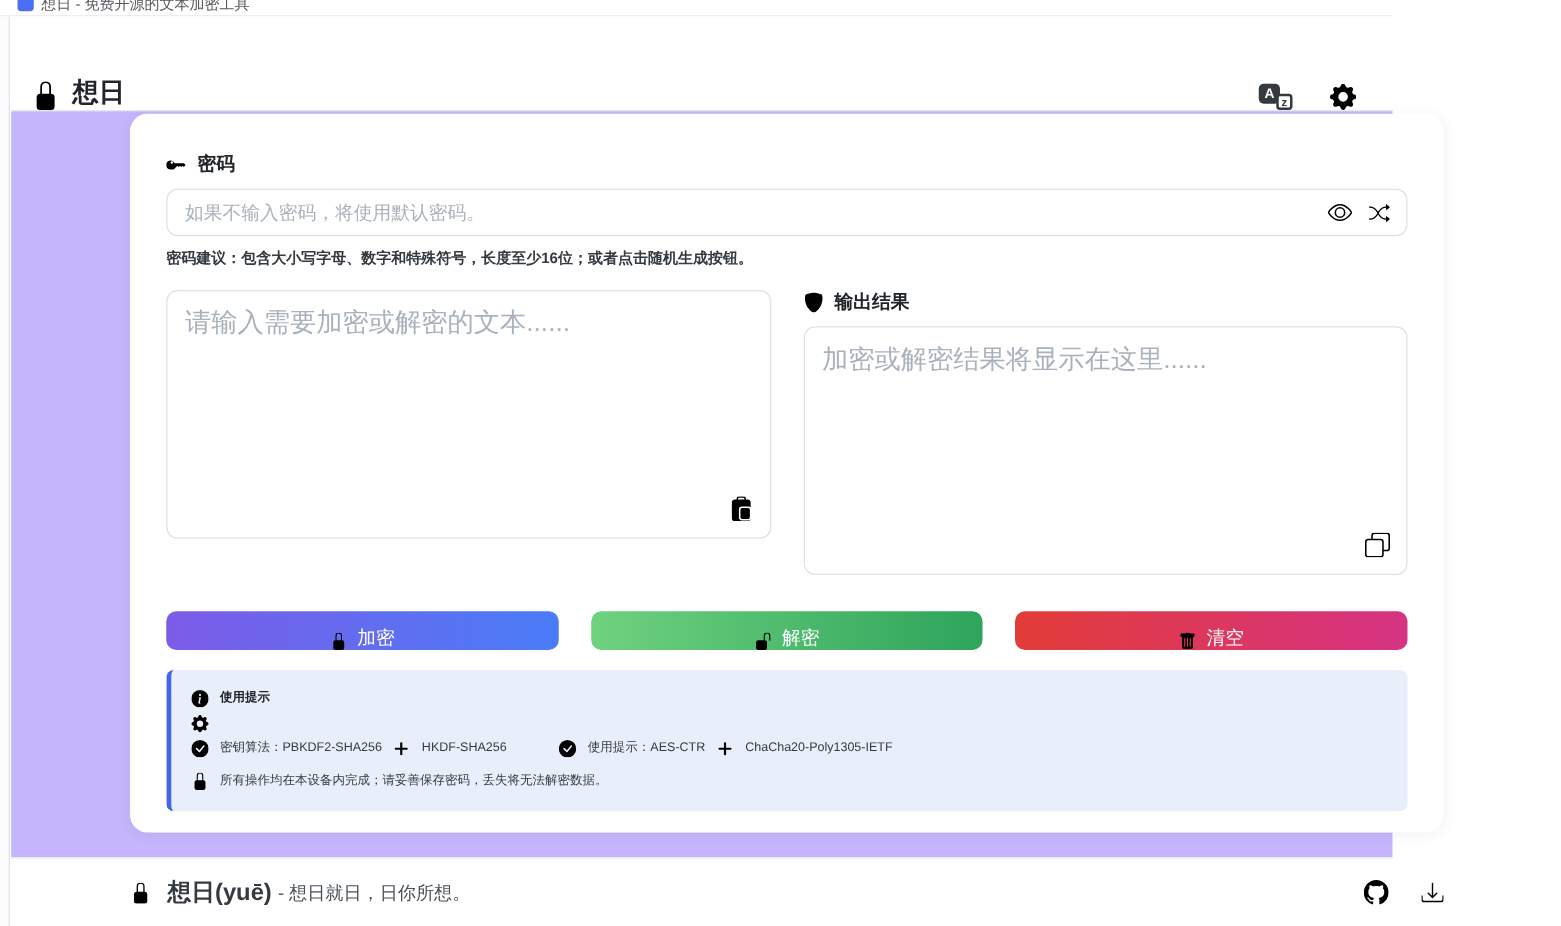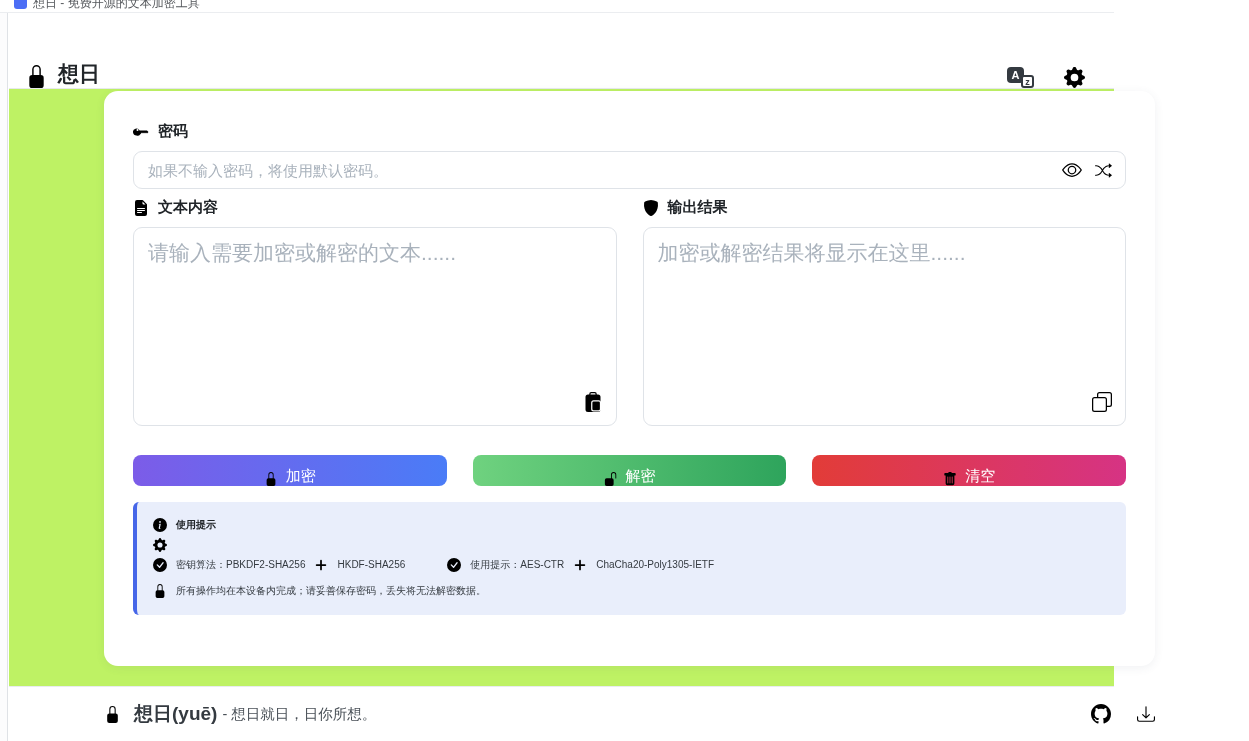--- a/index.html
+++ b/index.html
@@ -35,21 +35,21 @@
   .translate-icon { position:relative; width:27px; height:21px; display:inline-block; }
   .ta { position:absolute; left:0; top:0; width:17px; height:16px; background:#343a40; color:#fff;
         border-radius:4px; font-size:11px; font-weight:700; display:flex; align-items:center;
         justify-content:center; }
   .tz { position:absolute; right:0; bottom:0; width:13px; height:13px; background:#fff;
         border:2px solid #343a40; border-radius:3px; color:#343a40; font-size:9px; font-weight:700;
         display:flex; align-items:center; justify-content:center; }
   .gear-glyph { width:21px; height:21px; }
 
   
-  .main { position:absolute; top:89px; left:9px; right:0; bottom:55px; background:#bef264; }
+  .main { position:absolute; top:89px; left:9px; right:0; bottom:55px; background:#c4b5fd; }
   .card { position:absolute; left:95px; top:2px; width:1051px; height:575px; background:#fff;
           border-radius:14px; box-shadow:0 2px 10px rgba(70,80,100,.08);
           padding:31px 29px 28px; }
 
   .section-label { display:flex; align-items:center; gap:9px; font-weight:700; font-size:15px;
                    color:#212529; margin-bottom:10px; }
   .section-label .s-icon { width:16px; height:16px; color:#212529; flex:0 0 auto; }
 
   .password-field { position:relative; margin-bottom:9px; }
   .password-field input { width:100%; height:38px; border:1px solid #dfe3e8; border-radius:9px;
@@ -219,29 +219,24 @@
               </svg>
           </span>
           <span class="f-icon">
             <svg class="shuffle-size">
                 <use href="#i-shuffle"></use>
               </svg>
           </span>
         </span>
       </div>
 
+      <div class="hint">密码建议：包含大小写字母、数字和特殊符号，长度至少16位；或者点击随机生成按钮。</div>
 
       <div class="panels">
         <div class="panel">
-          <div class="section-label">
-            <svg class="s-icon">
-                <use href="#i-doc"></use>
-              </svg>
-            <span>文本内容</span>
-          </div>
           <div class="panel-box">
             <textarea placeholder="请输入需要加密或解密的文本......" style=""></textarea>
             <button class="copy-btn">
               <svg>
                   <use href="#i-paste"></use>
                 </svg>
             </button>
           </div>
         </div>
         <div class="panel">

